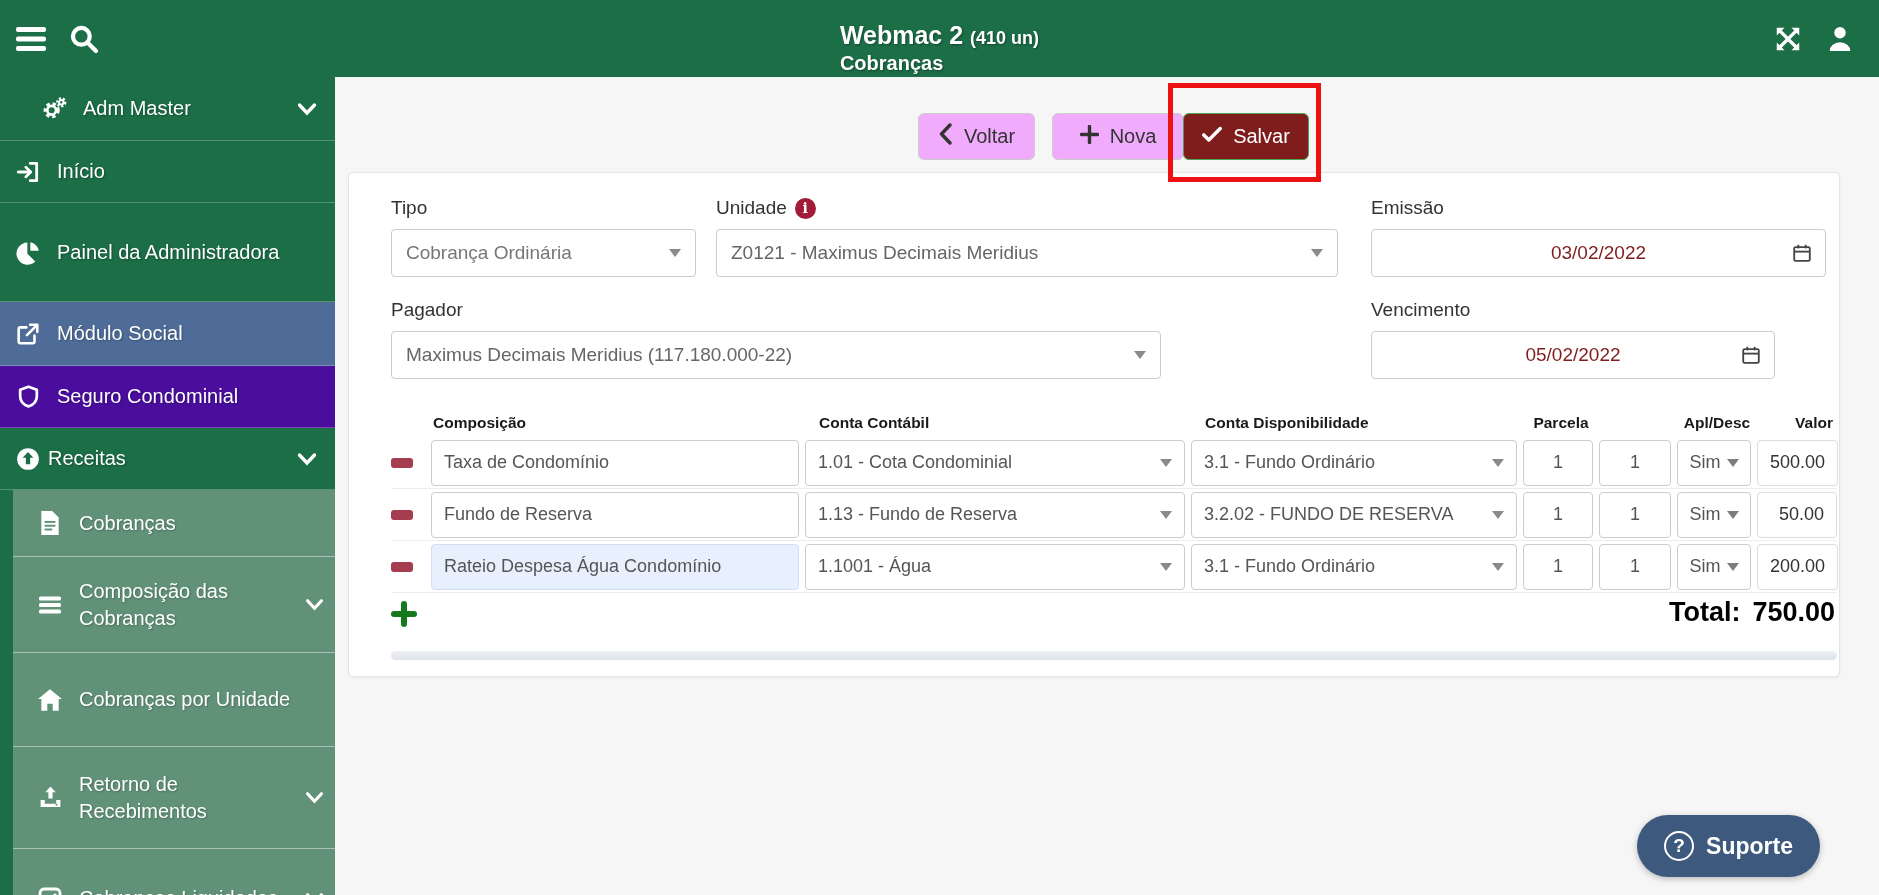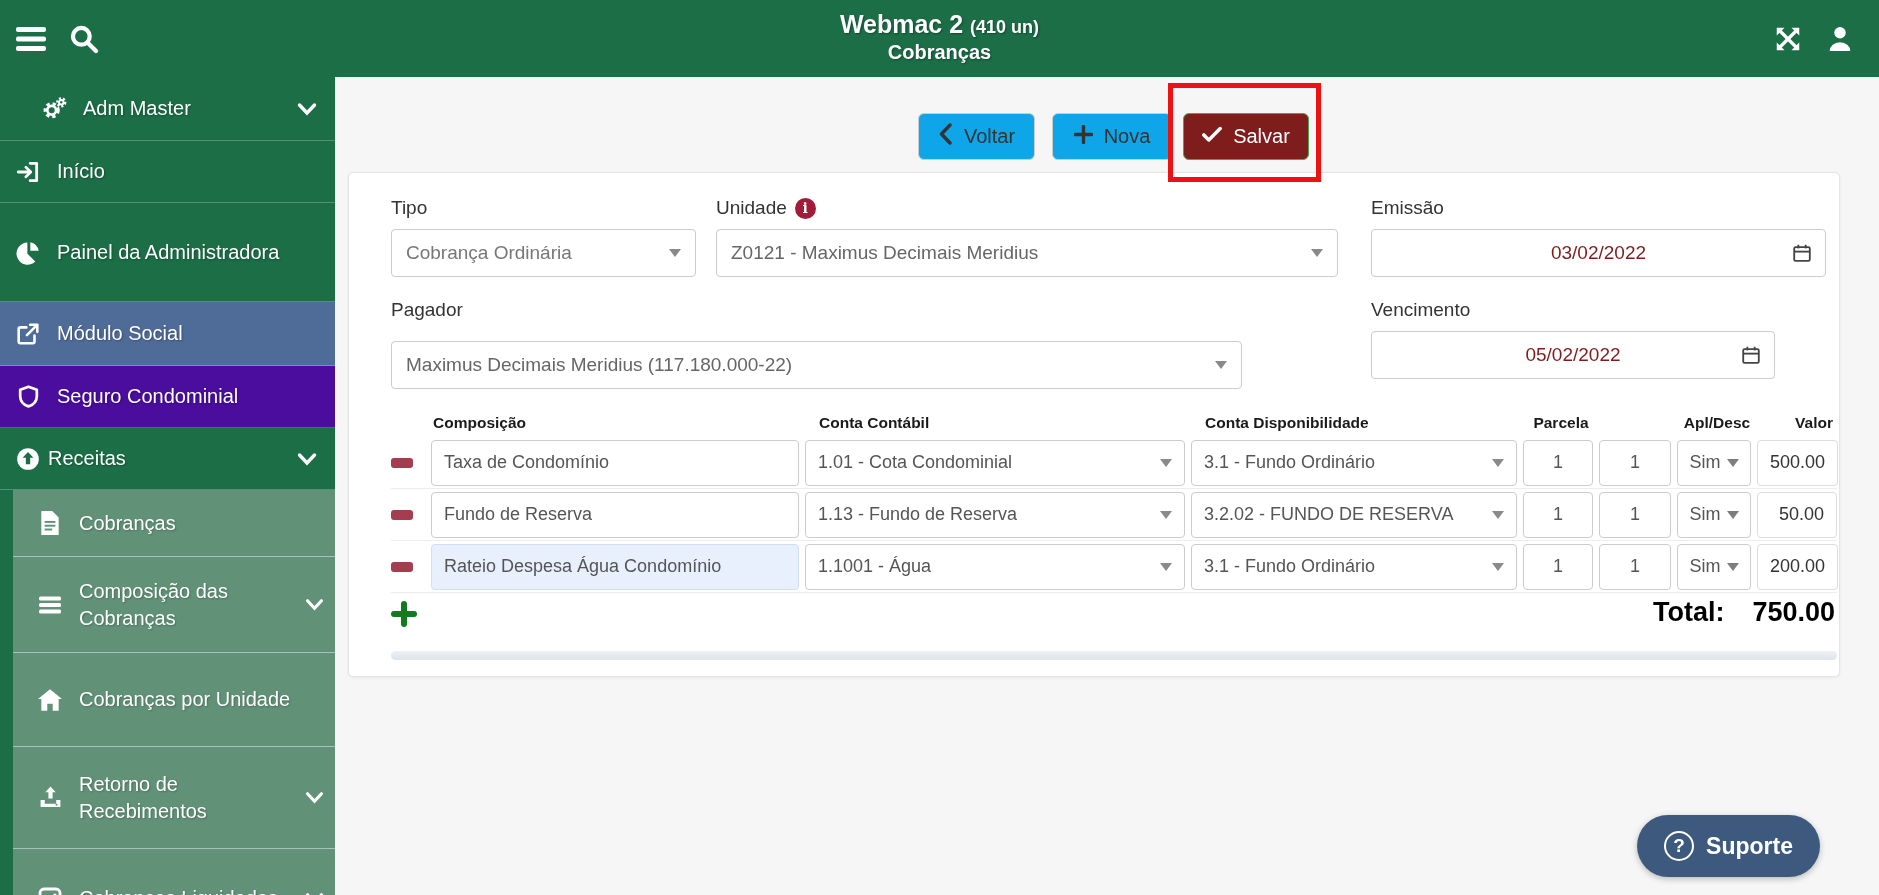--- a/index.html
+++ b/index.html
@@ -5,22 +5,22 @@
   * { margin:0; padding:0; box-sizing:border-box; }
   html,body { width:1879px; height:895px; }
   body { position:relative; overflow:hidden; background:#f6f6f6;
          font-family:"Liberation Sans", sans-serif; color:#333; }
 
   
   .topbar { position:absolute; left:0; top:0; width:1879px; height:77px;
             background:#1c6e47; display:flex; align-items:center; z-index:3; }
   .topbar-left { display:flex; align-items:center; gap:20px; padding-left:14px; }
   .icon-btn { display:flex; align-items:center; justify-content:center; cursor:pointer; }
-  .topbar-center { position:absolute; left:50%; transform:translateX(-50%); top:8px;
-                   text-align:center; color:#fff; text-shadow:1px 1px 2px rgba(0,0,0,.35); }
+  .topbar-center { position:absolute; left:50%; transform:translateX(-50%); top:19px;
+                   color:#fff; text-shadow:1px 1px 2px rgba(0,0,0,.35); }
   .topbar-title { font-size:25px; font-weight:bold; line-height:1.3; }
   .topbar-title .units { font-size:18px; }
   .topbar-sub { font-size:20px; font-weight:bold; }
   .topbar-right { margin-left:auto; display:flex; align-items:center; gap:22px; padding-right:24px; }
 
   
   .sidebar { position:absolute; left:0; top:77px; width:335px; height:818px;
              background:#1c6e47; overflow:hidden; z-index:2; }
   .side-item { display:flex; align-items:center; gap:15px; padding:10px 14px;
                color:#fff; font-size:20px; border-bottom:1px solid rgba(255,255,255,.25);
@@ -39,25 +39,25 @@
               text-shadow:1px 1px 2px rgba(0,0,0,.25); cursor:pointer; }
   .sub-item .lbl { flex:1; line-height:1.35; }
   .sub-item .ic { width:26px; flex:0 0 26px; display:flex; justify-content:center; }
   .sb-cobr { min-height:67px; }
   .sb-comp { min-height:96px; }
   .sb-unid { min-height:94px; }
   .sb-ret  { min-height:102px; }
   .sb-liq  { min-height:100px; }
 
   
-  .btn { position:absolute; height:47px; background:#0ea5e9; border:1px solid #ccc;
+  .btn { position:absolute; height:47px; background:#f0abfc; border:1px solid #ccc;
          border-radius:6px; display:flex; align-items:center; justify-content:center;
          gap:11px; font-size:20px; color:#333; cursor:pointer; }
   #btn-voltar { left:918px; top:113px; width:117px; }
-  #btn-nova   { left:1052px; top:113px; width:120px; }
+  #btn-nova   { left:1052px; top:113px; width:132px; }
   #btn-salvar { left:1183px; top:113px; width:126px; background:#7f1d1d;
                 border-color:#4da553; color:#fff; }
   .annotation-box { position:absolute; left:1168px; top:83px; width:153px; height:99px;
                     border:5px solid #ee1111; z-index:6; pointer-events:none; }
 
   
   .card { position:absolute; left:348px; top:172px; width:1492px; height:505px;
           background:#fff; border:1px solid #e4e4e4; border-radius:5px;
           box-shadow:0 1px 3px rgba(0,0,0,.06); z-index:1; }
   .f-label { position:absolute; font-size:19px; color:#333; display:flex; align-items:center; gap:8px; }
@@ -87,21 +87,21 @@
   .cellbox { height:46px; border:1px solid #ccc; border-radius:4px; background:#fff;
              margin-right:6px; display:flex; align-items:center; padding:0 12px;
              font-size:18px; color:#555; cursor:pointer; }
   .cellbox .val { flex:1; white-space:nowrap; overflow:hidden; }
   .cellbox.num { justify-content:center; padding:0 4px; }
   .cellbox.valor { justify-content:flex-end; border-color:#ddd; margin-right:0; font-weight:400; color:#333; }
   .cellbox.focused { background:#e8f0fe; border-color:#cfe0f5; }
   .cellbox.sim .caret { margin-left:6px; border-top-color:#7d7d7d; }
   .minus-btn { width:22px; height:10px; border-radius:3px; background:#a63c50; cursor:pointer; }
   .add-row { position:absolute; left:42px; top:428px; cursor:pointer; }
-  .total-wrap { position:absolute; right:4px; top:424px; display:flex; gap:28px;
+  .total-wrap { position:absolute; right:4px; top:424px; display:flex; gap:12px;
                 font-size:27px; font-weight:bold; color:#000; align-items:flex-end; }
   .bottom-strip { position:absolute; left:42px; top:478px; width:1446px; height:9px;
                   border-radius:5px; background:linear-gradient(#eef1f5,#dde3ea); }
 
   
   .support-btn { position:absolute; left:1637px; top:815px; width:183px; height:62px;
                  border-radius:31px; background:#3d5a7e; color:#fff; display:flex;
                  align-items:center; justify-content:center; gap:12px; font-size:23px;
                  font-weight:bold; cursor:pointer; box-shadow:0 2px 6px rgba(0,0,0,.25); z-index:4; }
   .q-circle { width:30px; height:30px; border:2.5px solid #fff; border-radius:50%;
@@ -357,21 +357,21 @@
       </svg>
   </div>
 
   <div class="f-label" style="left:42px; top:126px;">
     <span>Pagador</span>
   </div>
   <div class="f-label" style="left:1022px; top:126px;">
     <span>Vencimento</span>
   </div>
 
-  <div class="field" style="left:42px; top:168px; width:851px;">
+  <div class="field" style="left:42px; top:158px; width:770px;">
     <span class="val">Maximus Decimais Meridius (117.180.000-22)</span>
     <span class="caret"></span>
   </div>
   <div class="field date-field" style="left:1022px; top:158px; width:404px;">
     <span class="val">05/02/2022</span>
     <svg width="22" height="22" viewBox="0 0 24 24" fill="none" stroke="#444" stroke-width="2">
       <rect x="3.5" y="5.5" width="17" height="15" rx="1.5"></rect>
         <line x1="3.5" y1="10.5" x2="20.5" y2="10.5"></line>
       <line x1="8" y1="3" x2="8" y2="7"></line>
         <line x1="16" y1="3" x2="16" y2="7"></line>

